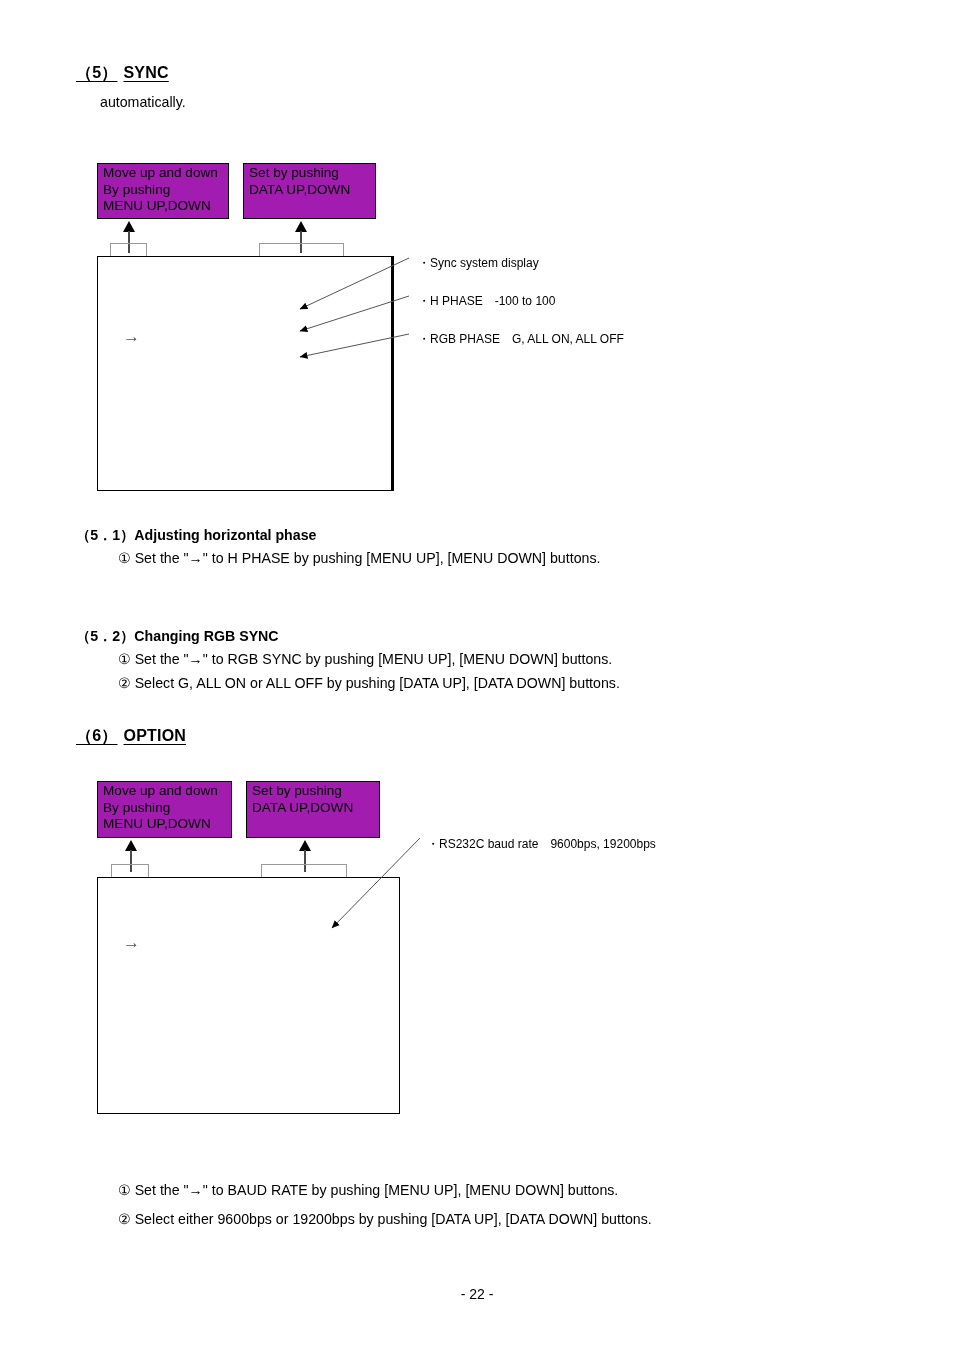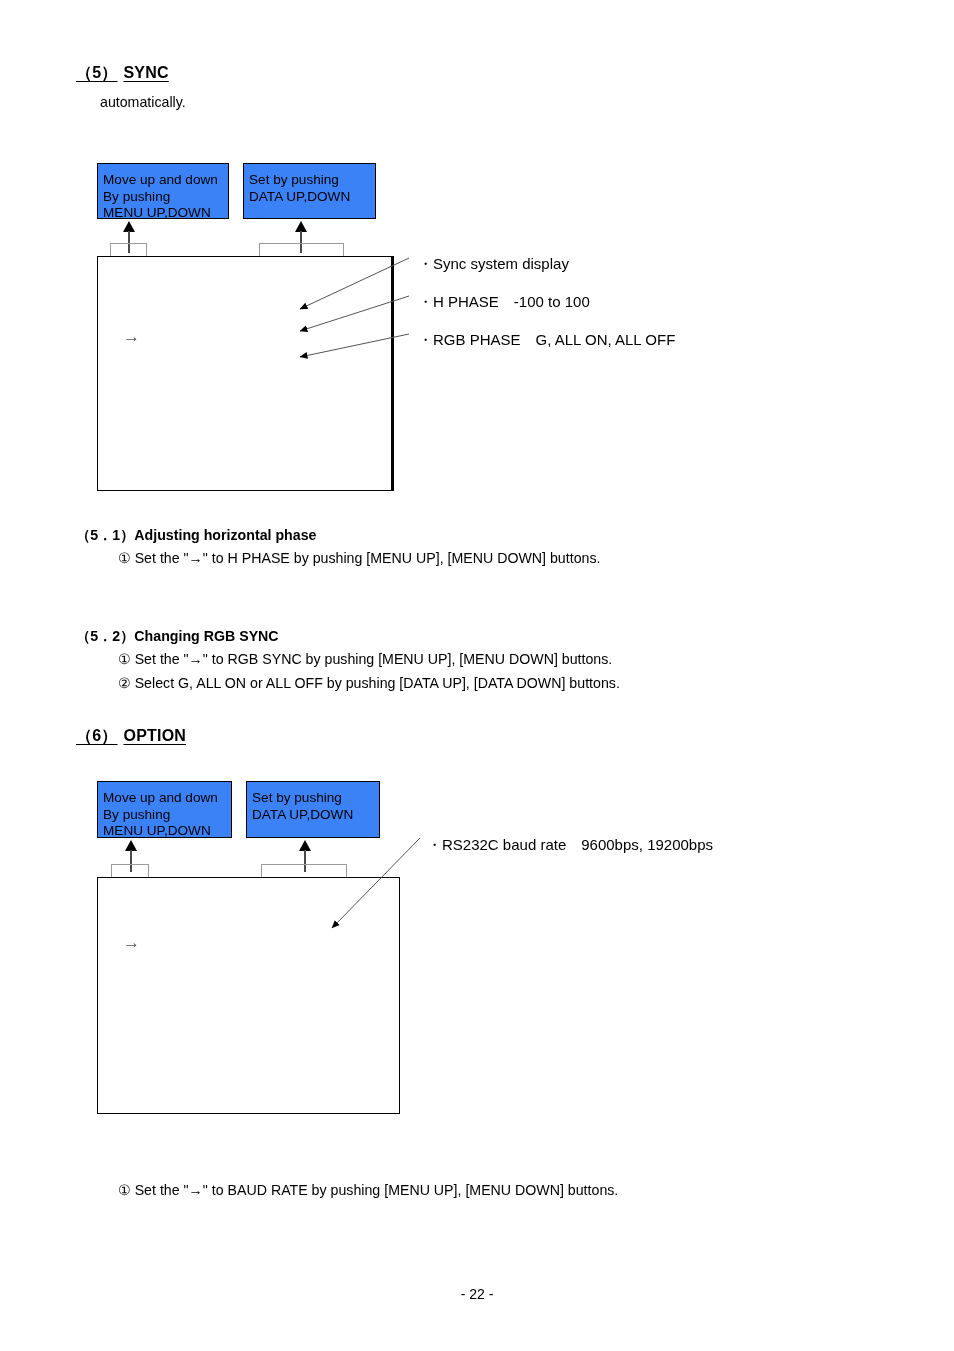--- a/index.html
+++ b/index.html
@@ -55,22 +55,22 @@
     white-space: nowrap;
   }
 
   
   .callout {
     position: absolute;
     border: 1.4px solid #000;
     box-sizing: border-box;
     font-size: 13.6px;
     line-height: 16.5px;
-    padding: 8px 4px 4px 5px;
-    background: #3b82f6;
+    padding: 1px 4px 4px 5px;
+    background: #a21caf;
   }
   .callout div { white-space: nowrap; }
 
   
   .display-box {
     position: absolute;
     border: 1.6px solid #000;
     box-sizing: border-box;
     background: #fff;
   }
@@ -99,21 +99,21 @@
   .conn-bracket {
     position: absolute;
     box-sizing: border-box;
     border: 1.4px solid #9a9a9a;
     border-bottom: none;
   }
 
   
   .anno {
     position: absolute;
-    font-size: 15px;
+    font-size: 12px;
     white-space: nowrap;
   }
 
   
   .leaders {
     position: absolute;
     left: 0; top: 0;
     width: 954px;
     height: 1351px;
     pointer-events: none;
@@ -197,20 +197,21 @@
   <div class="conn-stem" style="left:304px; top:850px; height:22px;"></div>
   <div class="conn-bracket" style="left:261px; top:864px; width:86px; height:14px;"></div>
 
   <div class="display-box" style="left:97px; top:877px; width:303px; height:237px;">
     <div class="menu-arrow" style="left:25px; top:56px;">→</div>
   </div>
 
   <div class="anno" style="left:427px; top:836px;">・RS232C baud rate　9600bps, 19200bps</div>
 
   <div class="step" style="left:118px; top:1182px;">① Set the "→" to BAUD RATE by pushing [MENU UP], [MENU DOWN] buttons.</div>
+  <div class="step" style="left:118px; top:1211px;">② Select either 9600bps or 19200bps by pushing [DATA UP], [DATA DOWN] buttons.</div>
 
   <div class="footer" style="left:0; top:1286px;">- 22 -</div>
 
   <svg class="leaders" viewBox="0 0 954 1351">
     <defs>
       <marker id="ah" markerWidth="9" markerHeight="9" refX="7.5" refY="4.5" orient="auto" markerUnits="userSpaceOnUse">
         <path d="M8,4.5 L0,1 L0,8 Z" fill="#000"></path>
       </marker>
     </defs>
 

